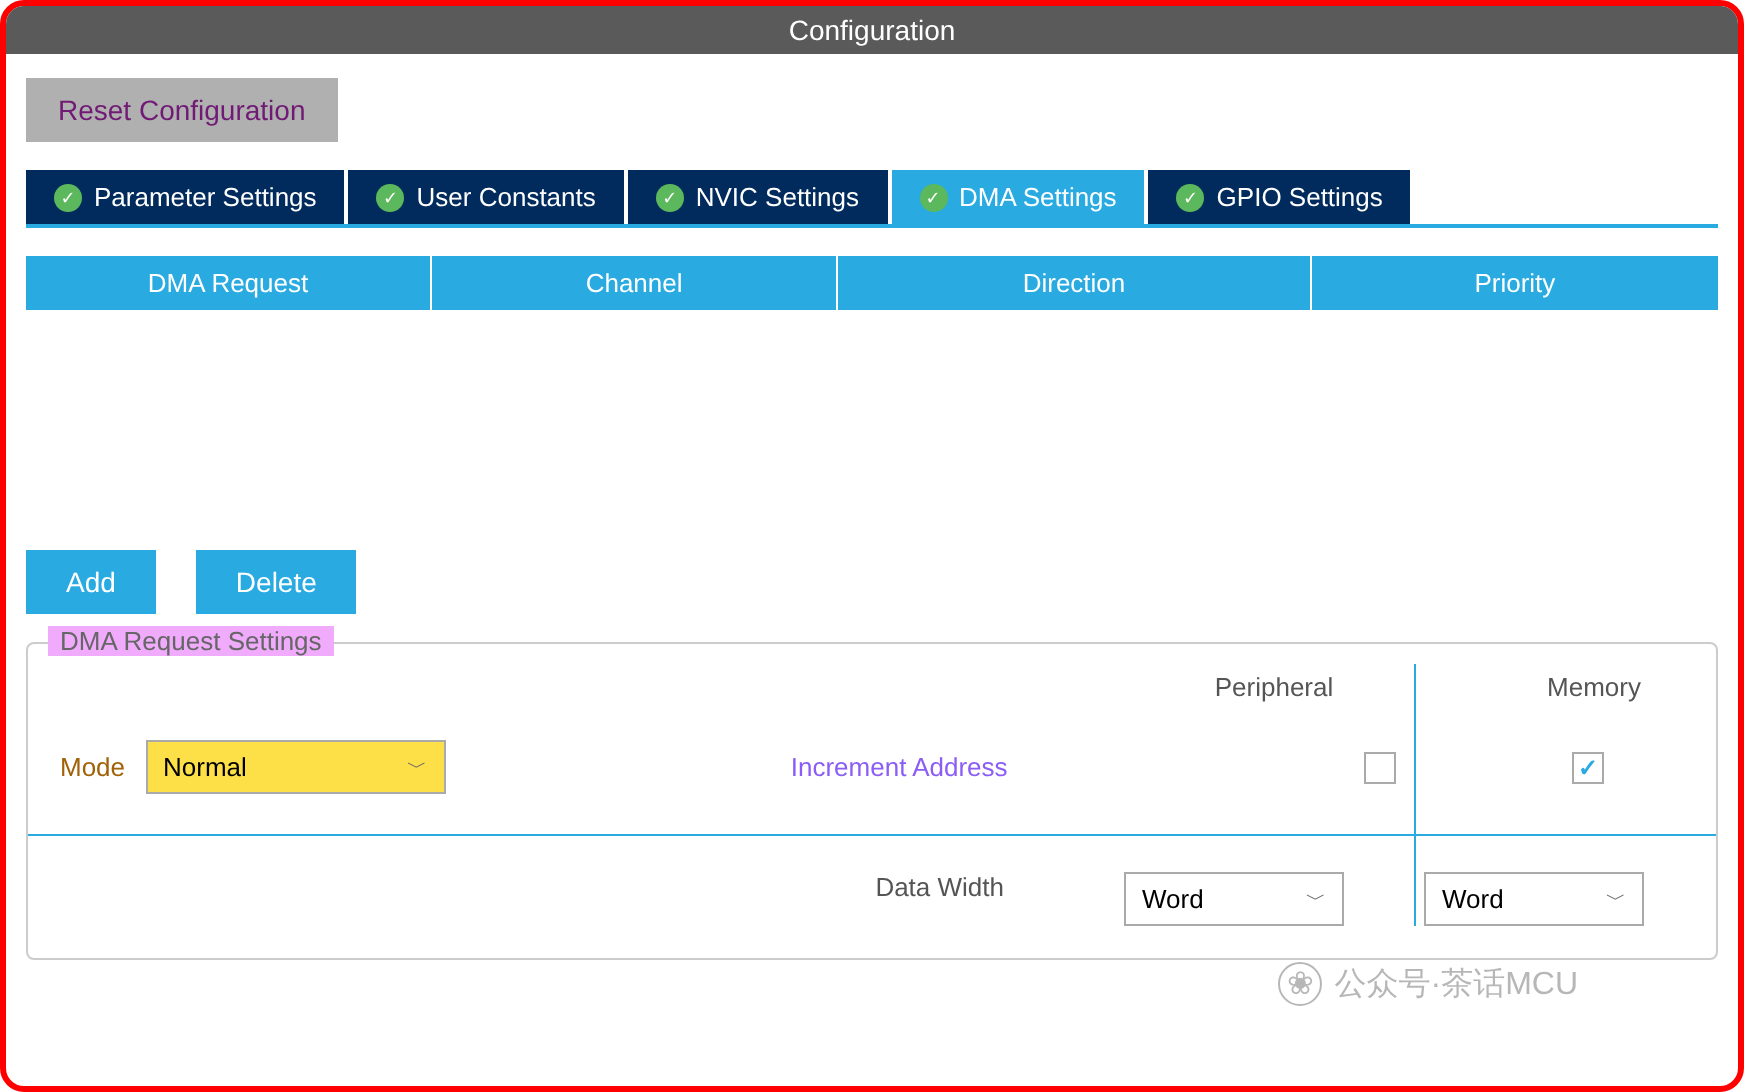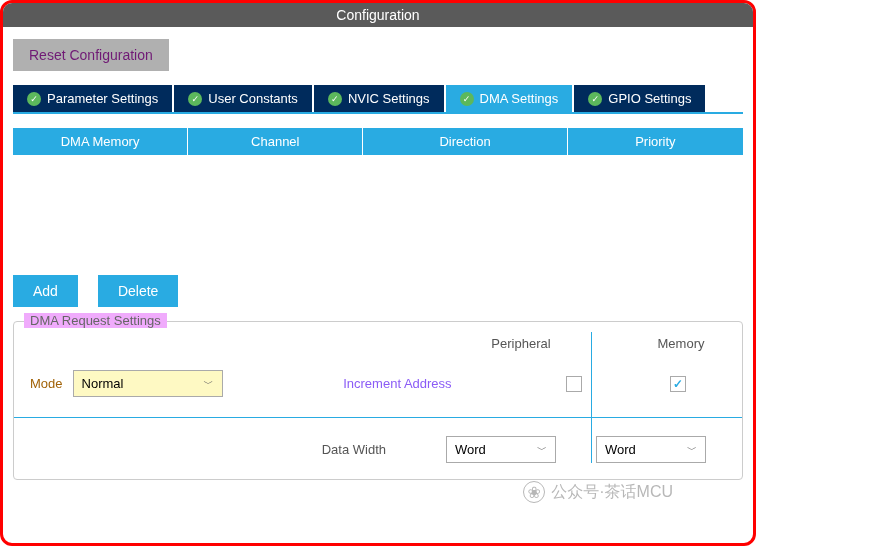--- a/index.html
+++ b/index.html
@@ -1,18 +1,18 @@
 <!DOCTYPE html>
 <html><head>
   <meta charset="utf-8">
   <style>
     * { box-sizing: border-box; margin: 0; padding: 0; }
     body { font-family: Arial, sans-serif; font-size: 13px; background: #fff; }
     
-    .outer-border { border: 3px solid #ff0000; border-radius: 12px; width: 756px; height: 546px; position: relative; overflow: hidden; }
+    .outer-border { border: 3px solid #ff0000; border-radius: 12px; width: 872px; height: 546px; position: relative; overflow: hidden; }
     
     .title-bar { background: #5a5a5a; color: #fff; text-align: center; padding: 4px 0; font-size: 14px; }
     
     .content { padding: 12px 10px; }
     
     .reset-btn { background: #b0b0b0; color: #701a75; border: none; padding: 8px 16px; font-size: 14px; cursor: pointer; }
     
     .tabs { display: flex; margin-top: 14px; gap: 2px; border-bottom: 2px solid #29abe2; }
     .tab { background: #002b5c; color: #fff; padding: 6px 14px; display: flex; align-items: center; gap: 6px; cursor: pointer; font-size: 13px; }
     .tab.active { background: #29abe2; }
@@ -31,34 +31,34 @@
     
     .action-btns { margin-top: 120px; display: flex; gap: 20px; }
     .action-btn { background: #29abe2; color: #fff; border: none; padding: 8px 20px; font-size: 14px; cursor: pointer; }
     
     .fieldset { border: 1px solid #ccc; border-radius: 4px; margin-top: 14px; padding: 18px 16px 16px; position: relative; }
     .fieldset-legend { position: absolute; top: -9px; left: 10px; background: #f0abfc; padding: 0 6px; color: #666; font-size: 13px; }
     
     .settings-row1 { display: flex; align-items: center; }
     .mode-group { display: flex; align-items: center; gap: 10px; width: 45%; }
     .mode-label { color: #a16207; }
-    .select-box { border: 1px solid #aaa; padding: 5px 8px; width: 150px; display: flex; justify-content: space-between; align-items: center; background: #fef9c3; cursor: pointer; }
+    .select-box { border: 1px solid #aaa; padding: 5px 8px; width: 150px; display: flex; justify-content: space-between; align-items: center; background: #fde047; cursor: pointer; }
     .chevron { font-size: 10px; color: #666; }
     .inc-label { color: #8b5cf6; margin-right: 40px; }
     .col-headers { display: flex; position: absolute; top: 14px; right: 16px; gap: 70px; }
     .col-header { color: #555; width: 90px; text-align: center; }
     
     .checkbox-group { display: flex; gap: 88px; margin-left: auto; padding-right: 40px; }
     .checkbox { width: 16px; height: 16px; border: 1px solid #aaa; display: inline-flex; align-items: center; justify-content: center; cursor: pointer; }
     .checkbox.checked::after { content: '✓'; color: #29abe2; font-size: 12px; font-weight: bold; }
     
     .divider-line { border-top: 1px solid #29abe2; margin: 20px -16px 0; }
     .vert-line { position: absolute; top: 10px; right: 150px; bottom: 16px; width: 1px; background: #29abe2; }
     
-    .settings-row2 { display: flex; align-items: center; margin-top: 18px; justify-content: flex-end; gap: 40px; padding-right: 20px; }
+    .settings-row2 { display: flex; align-items: flex-start; margin-top: 18px; justify-content: flex-end; gap: 40px; padding-right: 20px; }
     .dw-label { color: #555; margin-right: 20px; }
     .dw-select { border: 1px solid #aaa; padding: 5px 8px; width: 110px; display: flex; justify-content: space-between; align-items: center; background: #fff; cursor: pointer; }
     
     .watermark { position: absolute; bottom: 40px; right: 80px; color: #888; font-size: 16px; opacity: 0.6; display: flex; align-items: center; gap: 6px; pointer-events: none; }
     .wm-icon { width: 22px; height: 22px; border: 1.5px solid #888; border-radius: 50%; display: inline-flex; align-items: center; justify-content: center; }
   </style>
 </head>
 <body>
 
 <div class="outer-border">
@@ -87,21 +87,21 @@
         <span>DMA Settings</span>
       </div>
       <div class="tab">
         <span class="check-icon">✓</span>
         <span>GPIO Settings</span>
       </div>
     </div>
     
     <div class="table">
       <div class="table-header">
-        <div class="col1">DMA Memory</div>
+        <div class="col1">DMA Request</div>
         <div class="col2">Channel</div>
         <div class="col3">Direction</div>
         <div class="col4">Priority</div>
       </div>
     </div>
     
     <div class="action-btns">
       <button class="action-btn">Add</button>
       <button class="action-btn">Delete</button>
     </div>

